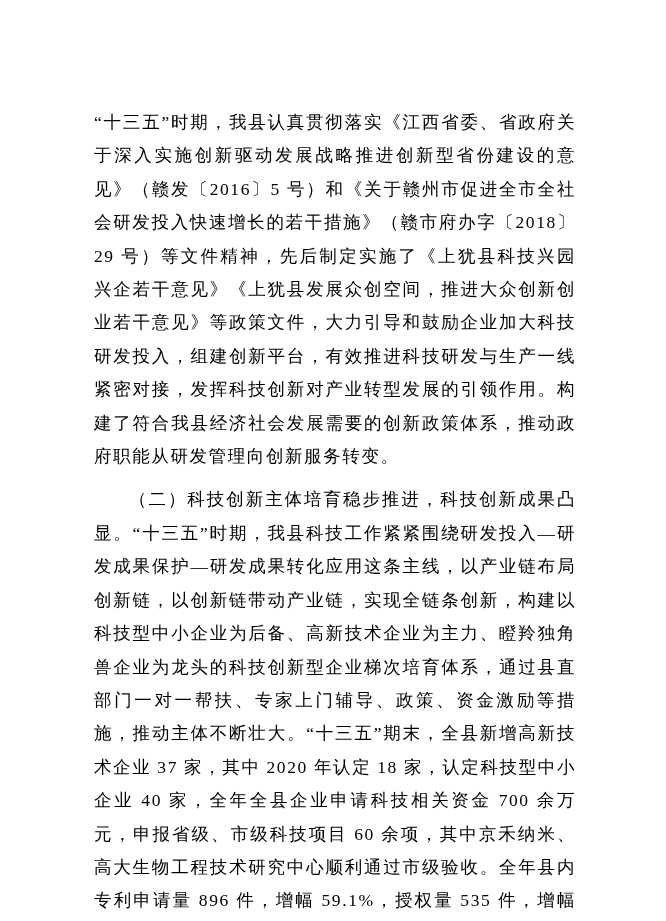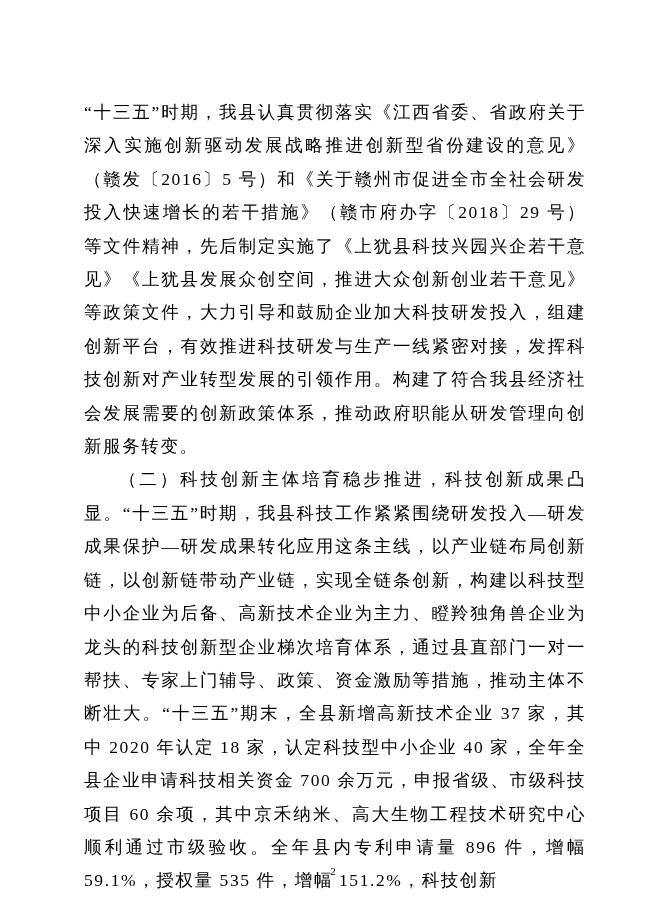--- a/index.html
+++ b/index.html
@@ -21,21 +21,21 @@
     left: 84px;
     top: 96px;
     width: 502px;
     font-size: 17.5px;
     line-height: 33.4px;
     letter-spacing: 1.6px;
     text-align: justify;
     text-justify: inter-character;
   }
   .para {
-    margin: 0;
+    margin: 10px;
     padding: 0;
   }
   .para.indent {
     text-indent: 2em;
   }
   .page-number {
     position: absolute;
     left: 0;
     bottom: 44px;
     width: 100%;

